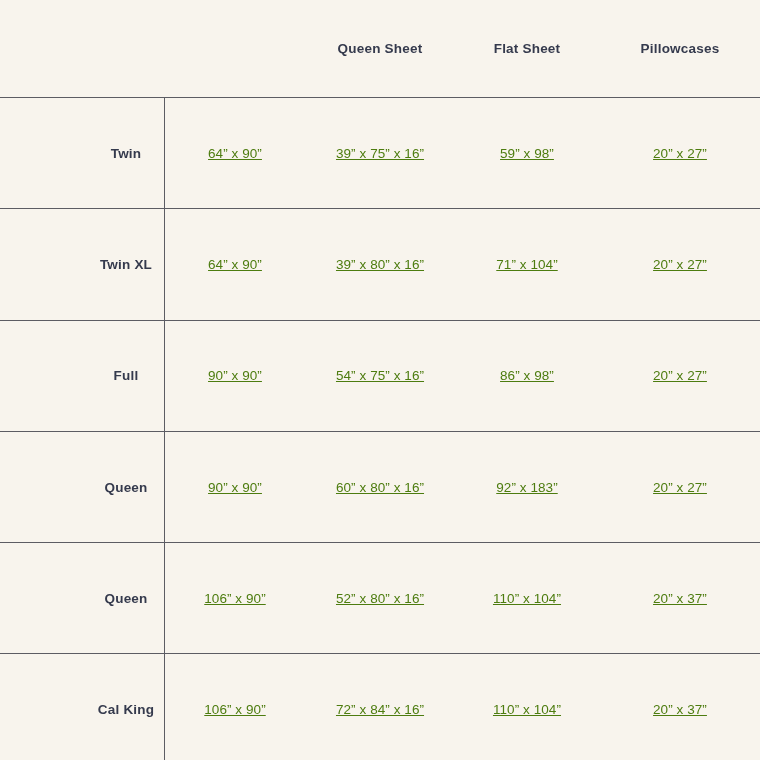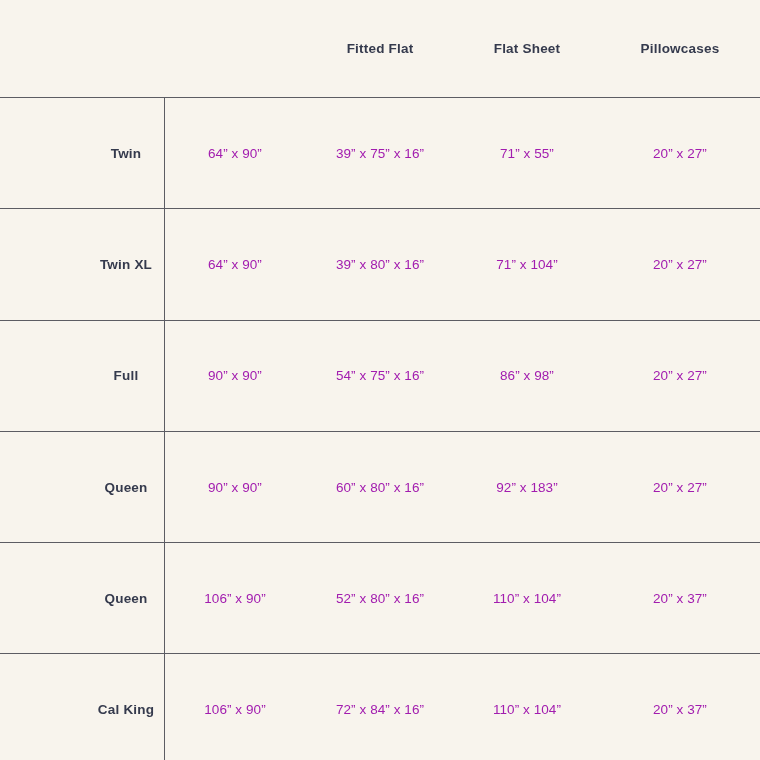--- a/index.html
+++ b/index.html
@@ -77,21 +77,22 @@
     font-size: 13.5px;
     font-weight: 700;
     letter-spacing: 0.015em;
     color: #353a4d;
     padding-left: 44px;
   }
   .data-row .cell.value {
     font-size: 13.5px;
     font-weight: 400;
     letter-spacing: 0.005em;
-    color: #a21caf;
+    color: #4d7c0f;
+    text-decoration: underline;
   }
   .data-row .cell.v0 { left: 164px; width: 142px; }
   .data-row .cell.v1 { left: 306px; width: 148px; }
   .data-row .cell.v2 { left: 454px; width: 146px; }
   .data-row .cell.v3 { left: 600px; width: 160px; }
 
   
   .column-divider {
     position: absolute;
     left: 164px;
@@ -101,32 +102,32 @@
     background: #5c5c63;
   }
 </style>
 </head>
 <body>
 
 <div id="size-guide-table">
 
   <div class="header-row">
     <div class="header-cell corner"></div>
-    <div class="header-cell c1">Fitted Flat</div>
+    <div class="header-cell c1">Queen Sheet</div>
     <div class="header-cell c3">Pillowcases</div>
     <div class="header-cell c2">Flat Sheet</div>
   </div>
 
   <div class="body-rows">
 
     <div class="data-row first-row">
       <div class="cell rowlabel">Twin</div>
       <div class="cell value v0">64” x 90”</div>
       <div class="cell value v1">39” x 75” x 16”</div>
-      <div class="cell value v2">71” x 55”</div>
+      <div class="cell value v2">59” x 98”</div>
       <div class="cell value v3">20” x 27”</div>
     </div>
 
     <div class="data-row">
       <div class="cell rowlabel">Twin XL</div>
       <div class="cell value v0">64” x 90”</div>
       <div class="cell value v1">39” x 80” x 16”</div>
       <div class="cell value v2">71” x 104”</div>
       <div class="cell value v3">20” x 27”</div>
     </div>

